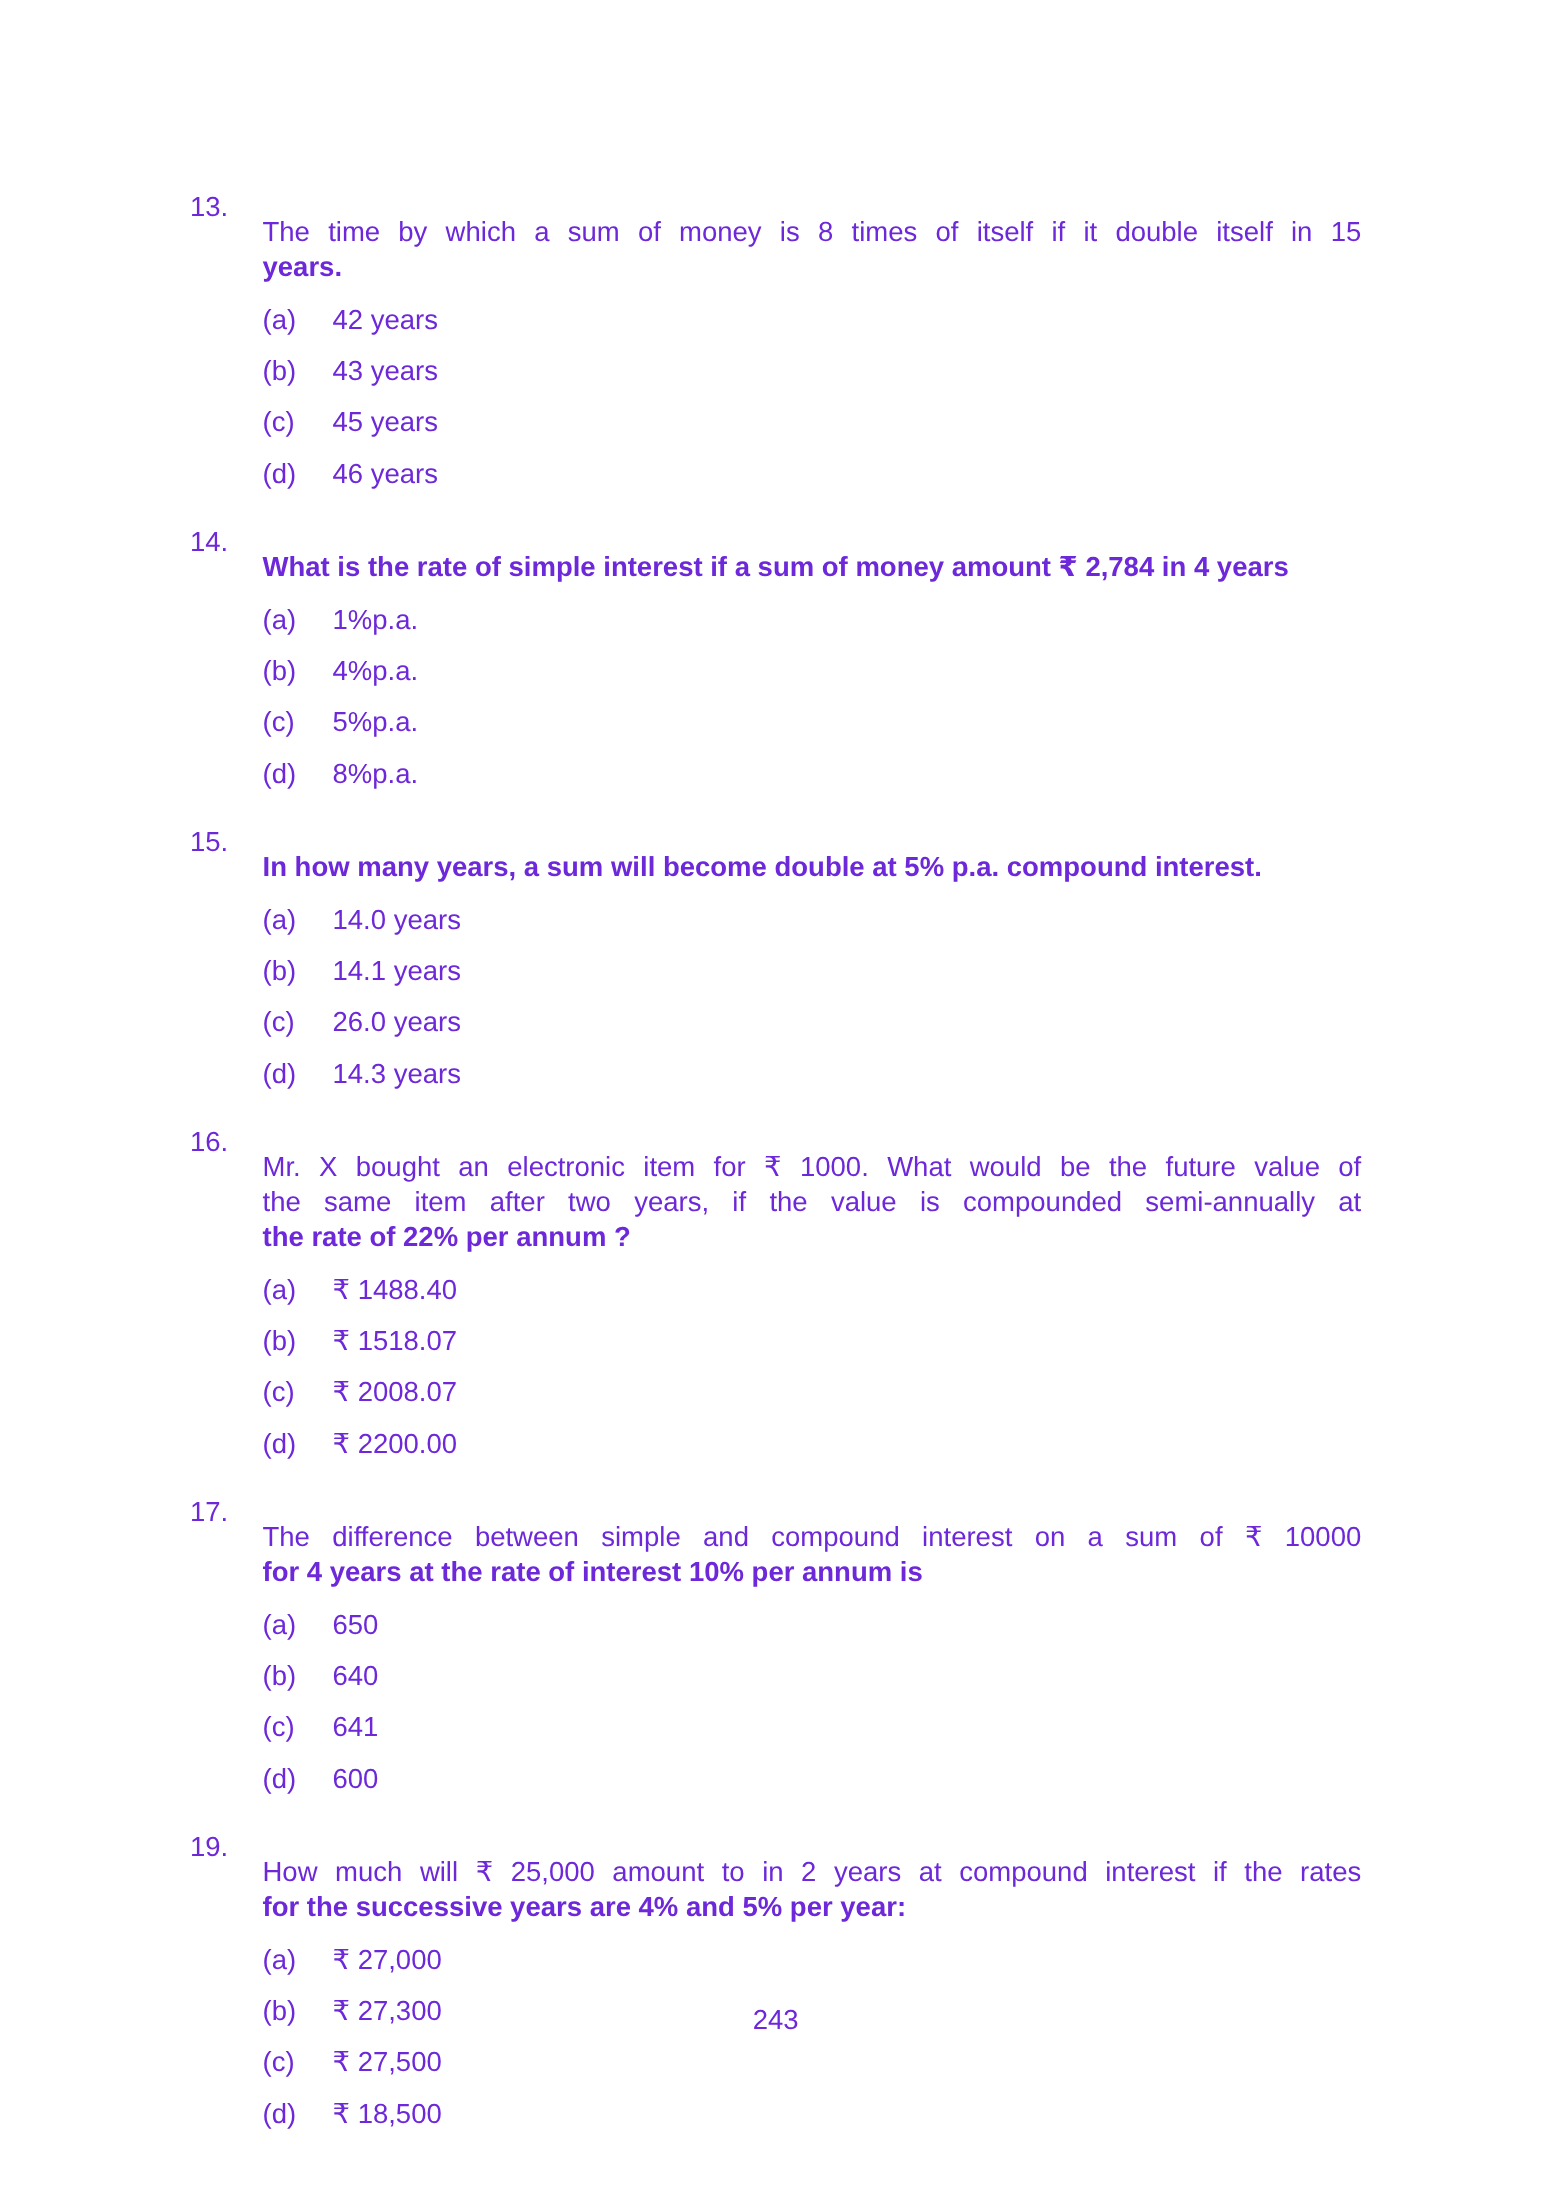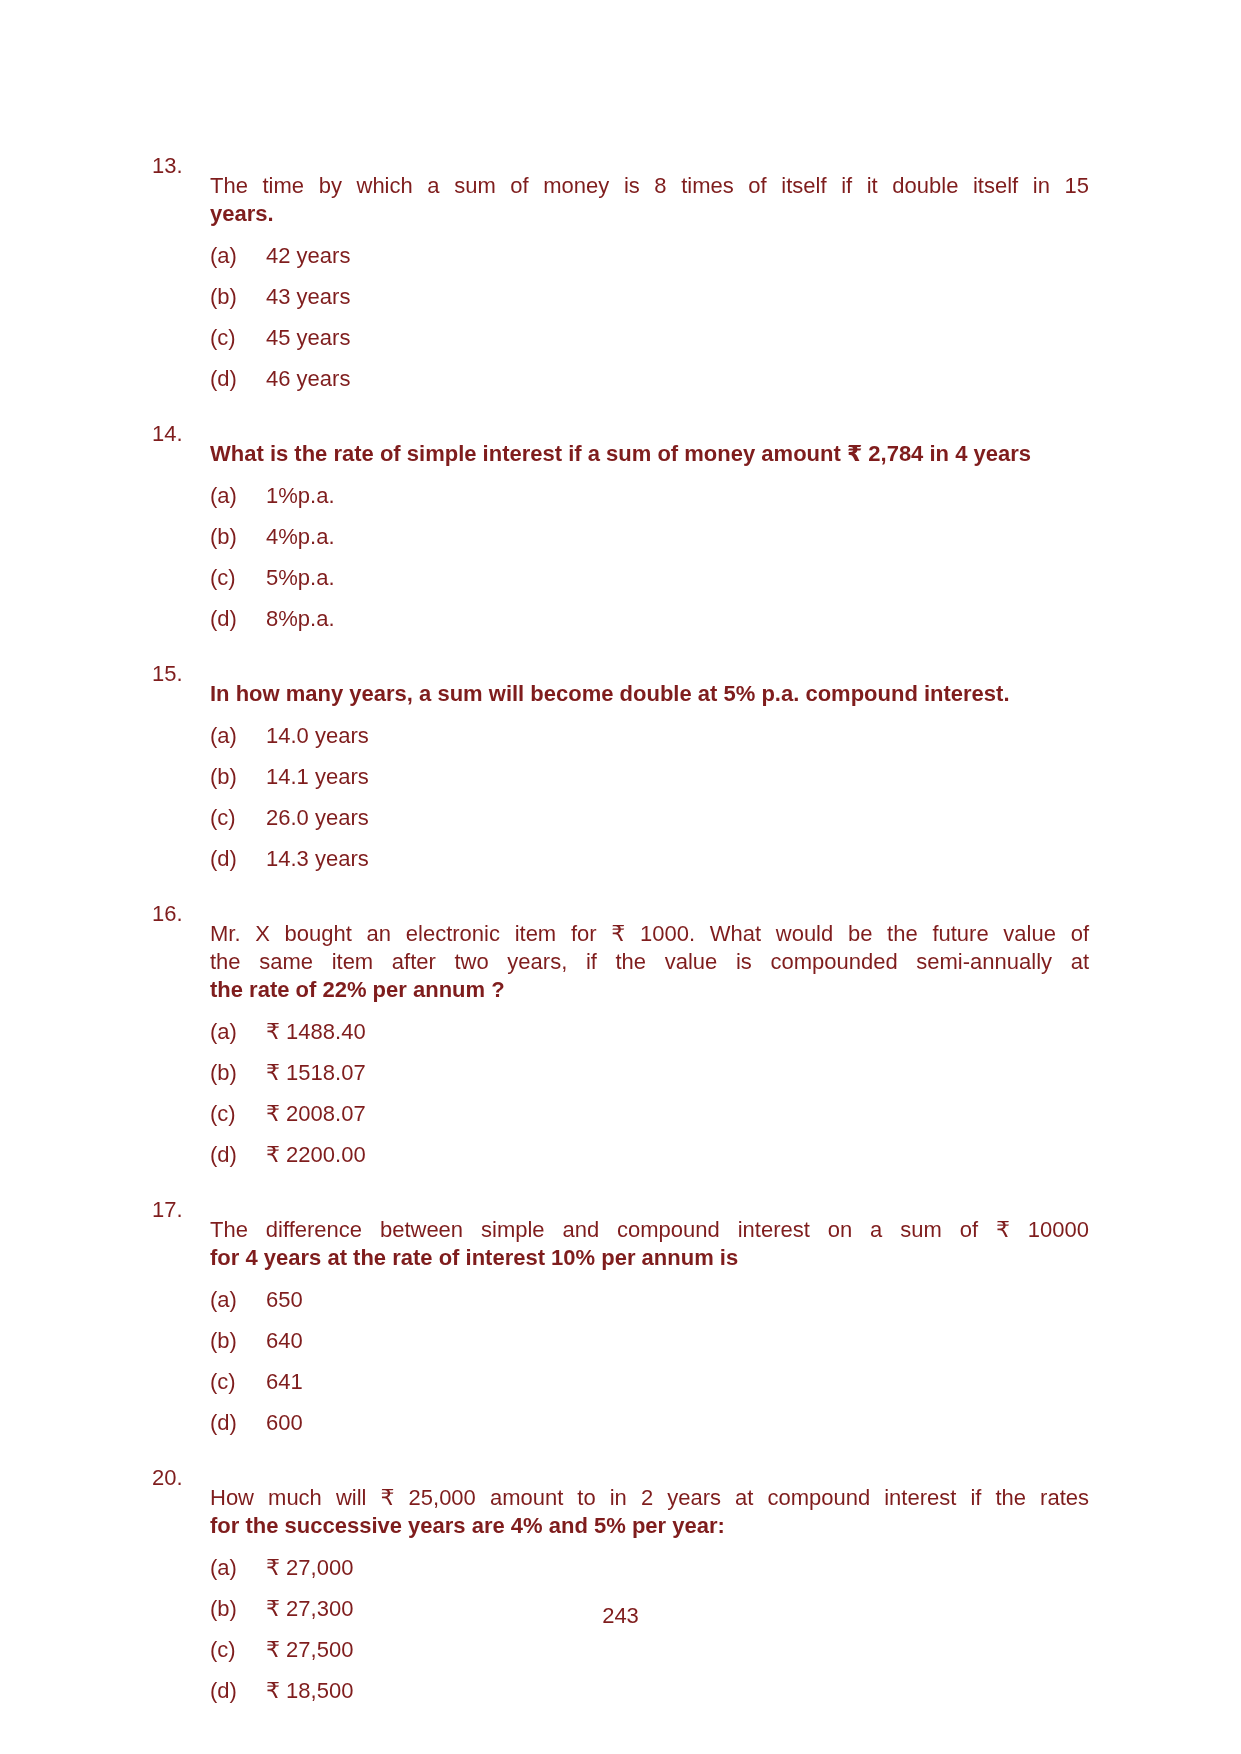--- a/index.html
+++ b/index.html
@@ -5,21 +5,21 @@
   html, body {
     margin: 0;
     padding: 0;
     background: #ffffff;
   }
   .page {
     position: relative;
     width: 1241px;
     height: 1754px;
     background: #ffffff;
-    color: #7f1d1d;
+    color: #6d28d9;
     font-family: "Liberation Sans", "DejaVu Sans", sans-serif;
     font-size: 22px;
     box-sizing: border-box;
     padding: 152px 152px 0 152px;
     overflow: hidden;
   }
   .question {
     display: flex;
     margin-bottom: 14px;
   }
@@ -202,21 +202,21 @@
     <span class="opttext">641</span>
   </div>
             <div class="option">
     <span class="optletter">(d)</span>
     <span class="opttext">600</span>
   </div>
           </div>
     </div>
   </div>
       <div class="question">
-    <div class="qnum">20.</div>
+    <div class="qnum">19.</div>
     <div class="qbody">
       <div class="qtext">
             <div class="qline">How much will ₹ 25,000 amount to in 2 years at compound interest if the rates</div>
             <div class="qline">for the successive years are 4% and 5% per year:</div>
           </div>
       <div class="options">
             <div class="option">
     <span class="optletter">(a)</span>
     <span class="opttext">₹ 27,000</span>
   </div>

